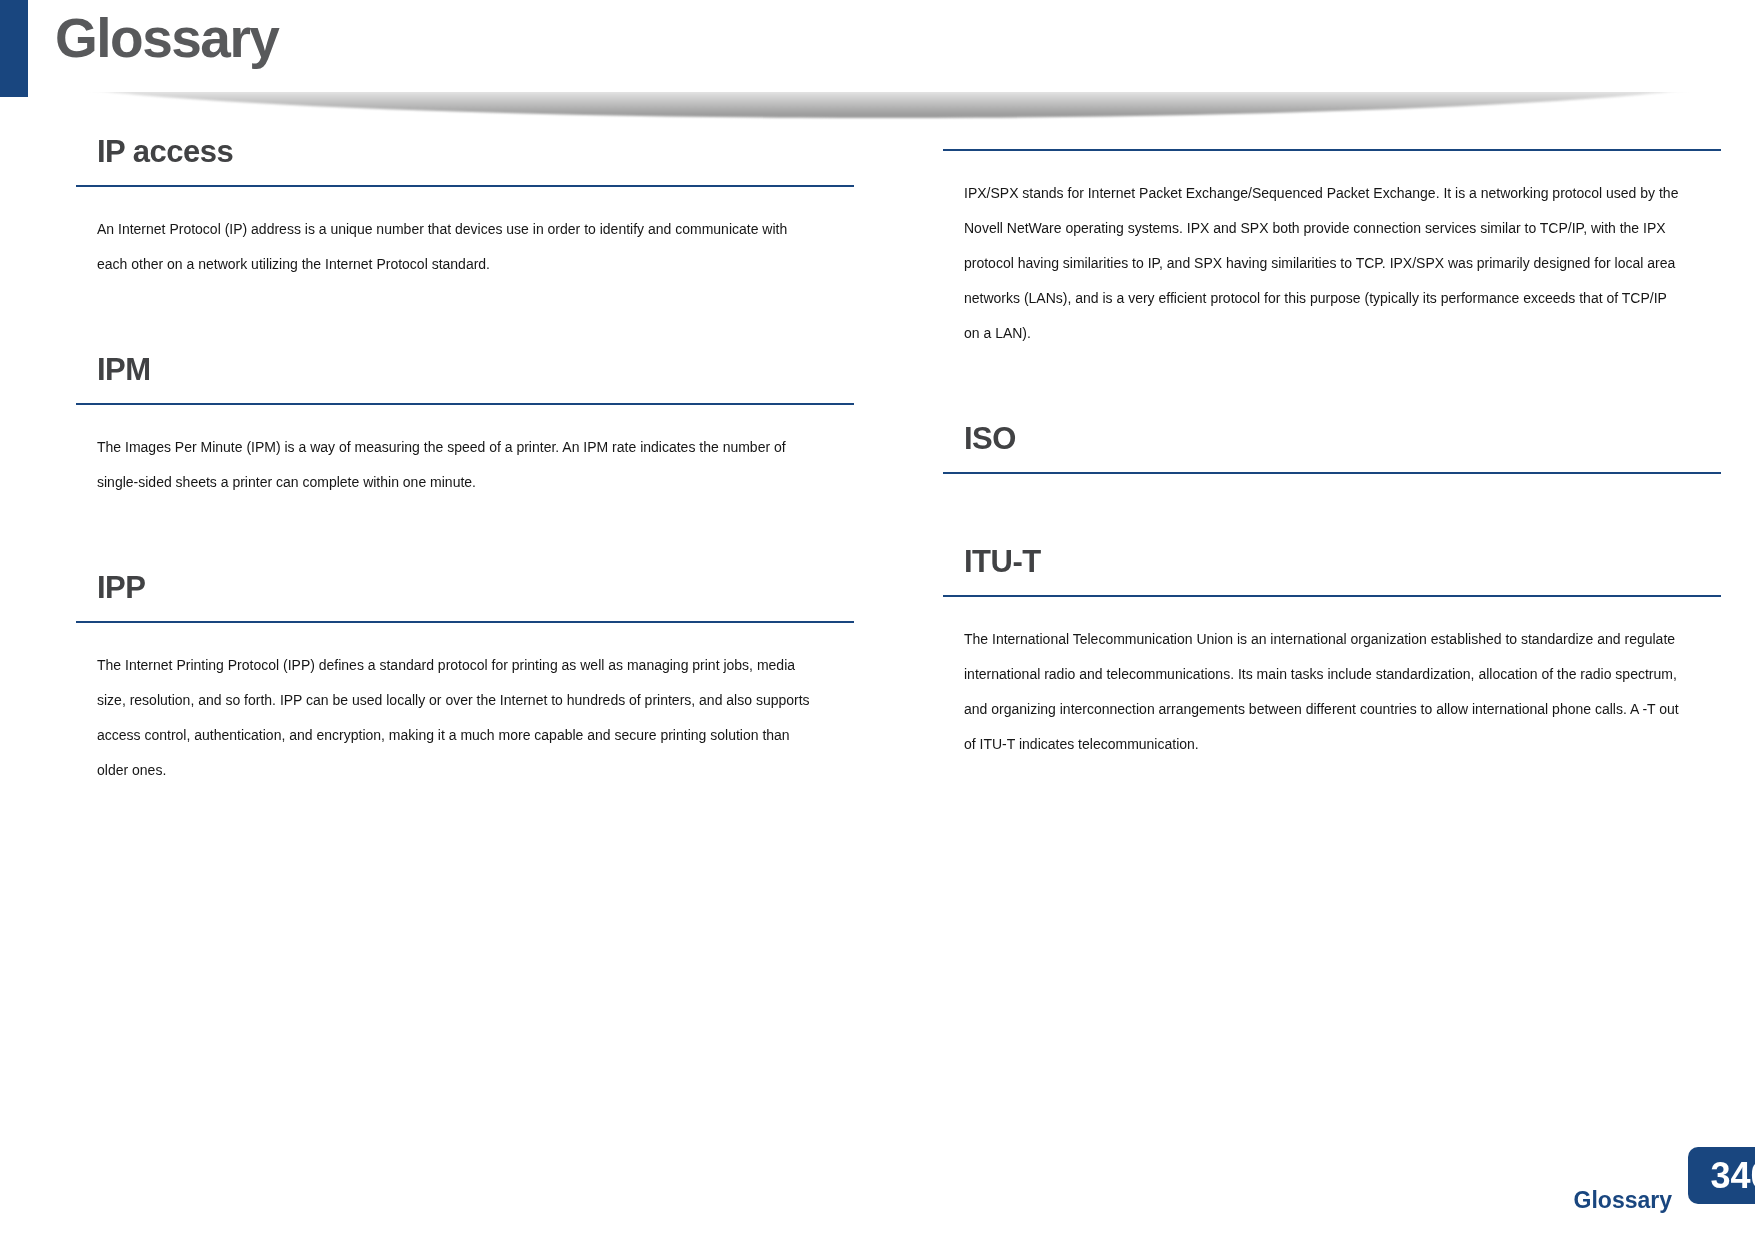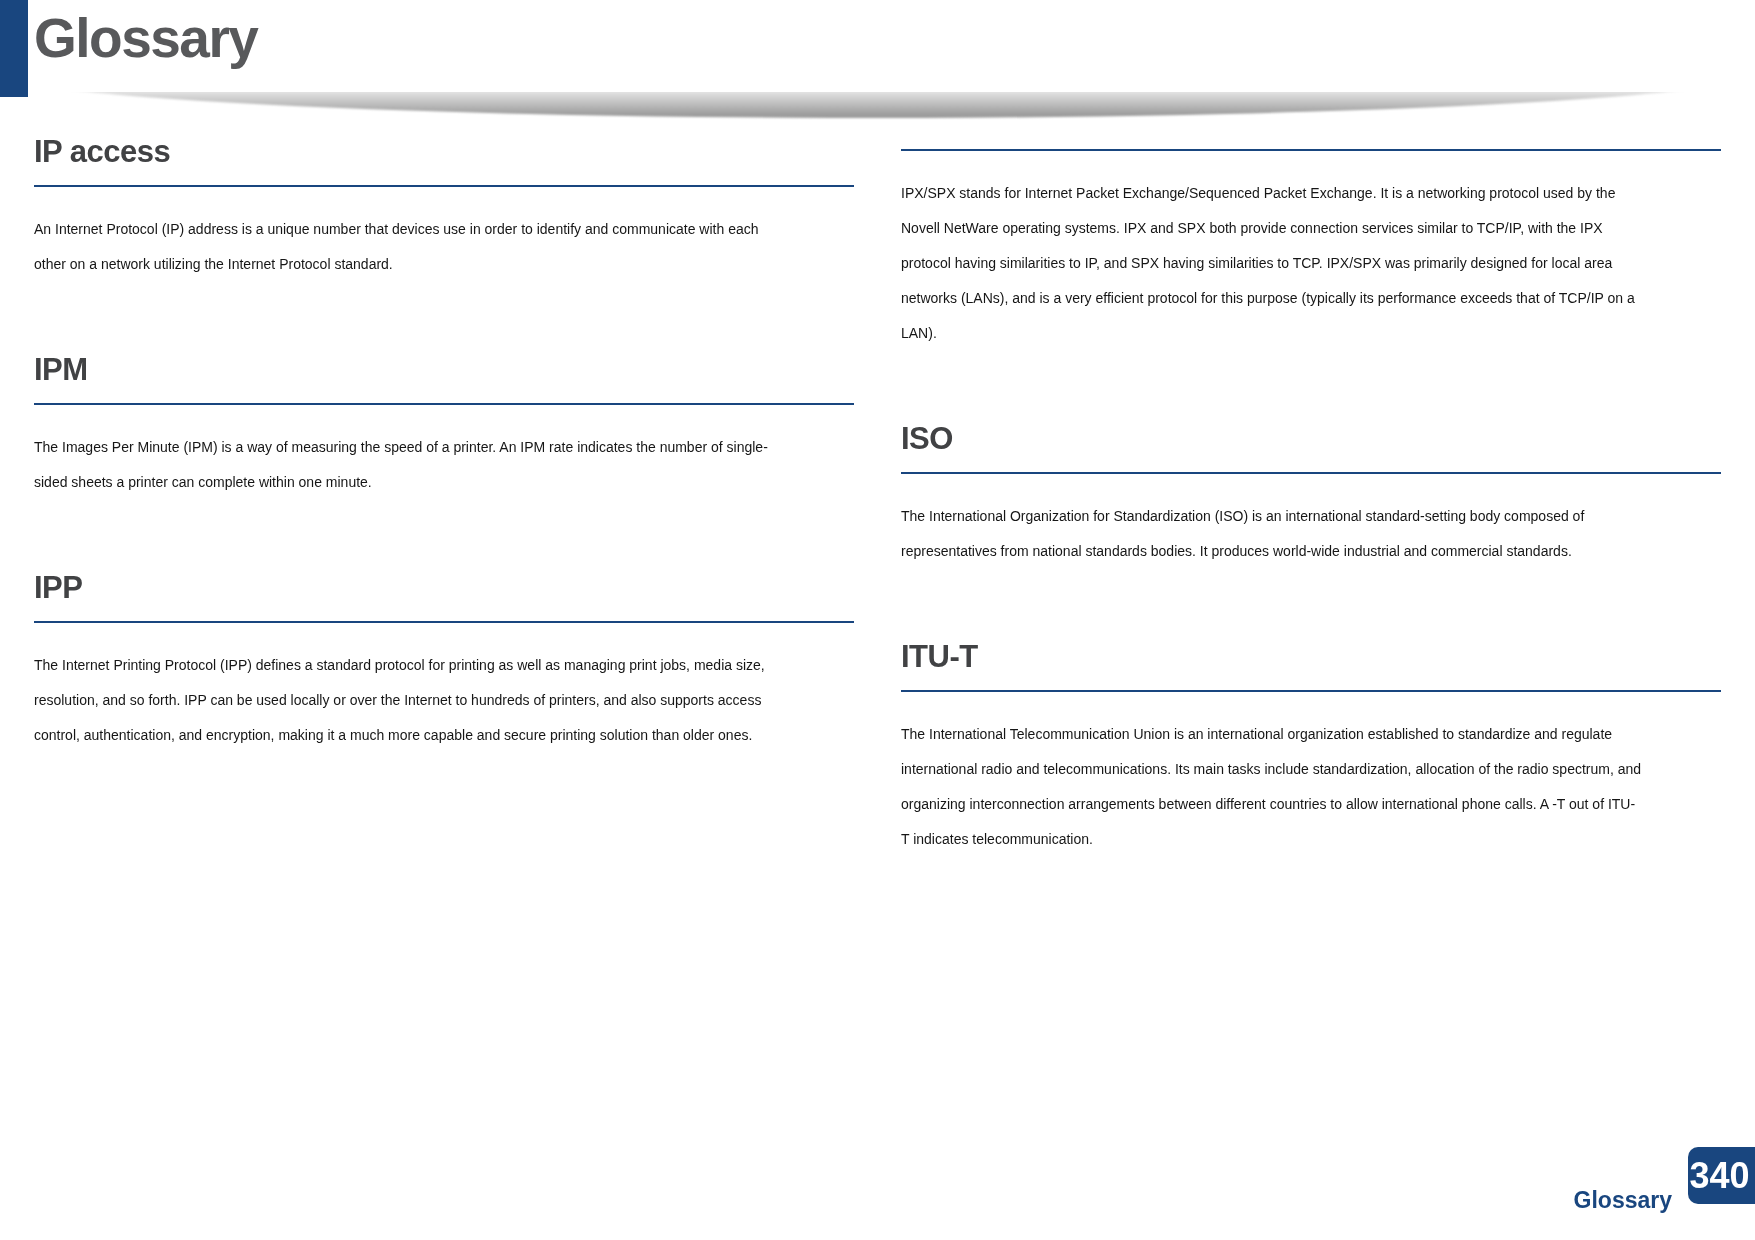--- a/index.html
+++ b/index.html
@@ -1,15 +1,15 @@
 <!DOCTYPE html>
 <html><head>
 <meta charset="utf-8">
 <style>
-  * { box-sizing: border-box; }
+  * { box-sizing: border-box; padding-left: 21px; }
   html, body { margin: 0; padding: 0; }
   body {
     width: 1755px;
     height: 1240px;
     position: relative;
     background: #ffffff;
     font-family: "Liberation Sans", "DejaVu Sans", sans-serif;
     overflow: hidden;
   }
 
@@ -131,21 +131,20 @@
   </div>
 
   <div class="column">
     <section class="entry">
       <div class="rule"></div>
       <p class="definition">IPX/SPX stands for Internet Packet Exchange/Sequenced Packet Exchange. It is a networking protocol used by the Novell NetWare operating systems. IPX and SPX both provide connection services similar to TCP/IP, with the IPX protocol having similarities to IP, and SPX having similarities to TCP. IPX/SPX was primarily designed for local area networks (LANs), and is a very efficient protocol for this purpose (typically its performance exceeds that of TCP/IP on a LAN).</p>
     </section>
     <section class="entry">
       <h2 class="term">ISO</h2>
       <div class="rule"></div>
-      <p class="definition">The International Organization for Standardization (ISO) is an international standard-setting body composed of representatives from national standards bodies. It produces world-wide industrial and commercial standards.</p>
     </section>
     <section class="entry">
       <h2 class="term">ITU-T</h2>
       <div class="rule"></div>
       <p class="definition">The International Telecommunication Union is an international organization established to standardize and regulate international radio and telecommunications. Its main tasks include standardization, allocation of the radio spectrum, and organizing interconnection arrangements between different countries to allow international phone calls. A -T out of ITU-T indicates telecommunication.</p>
     </section>
   </div>
 
 </main>
 

